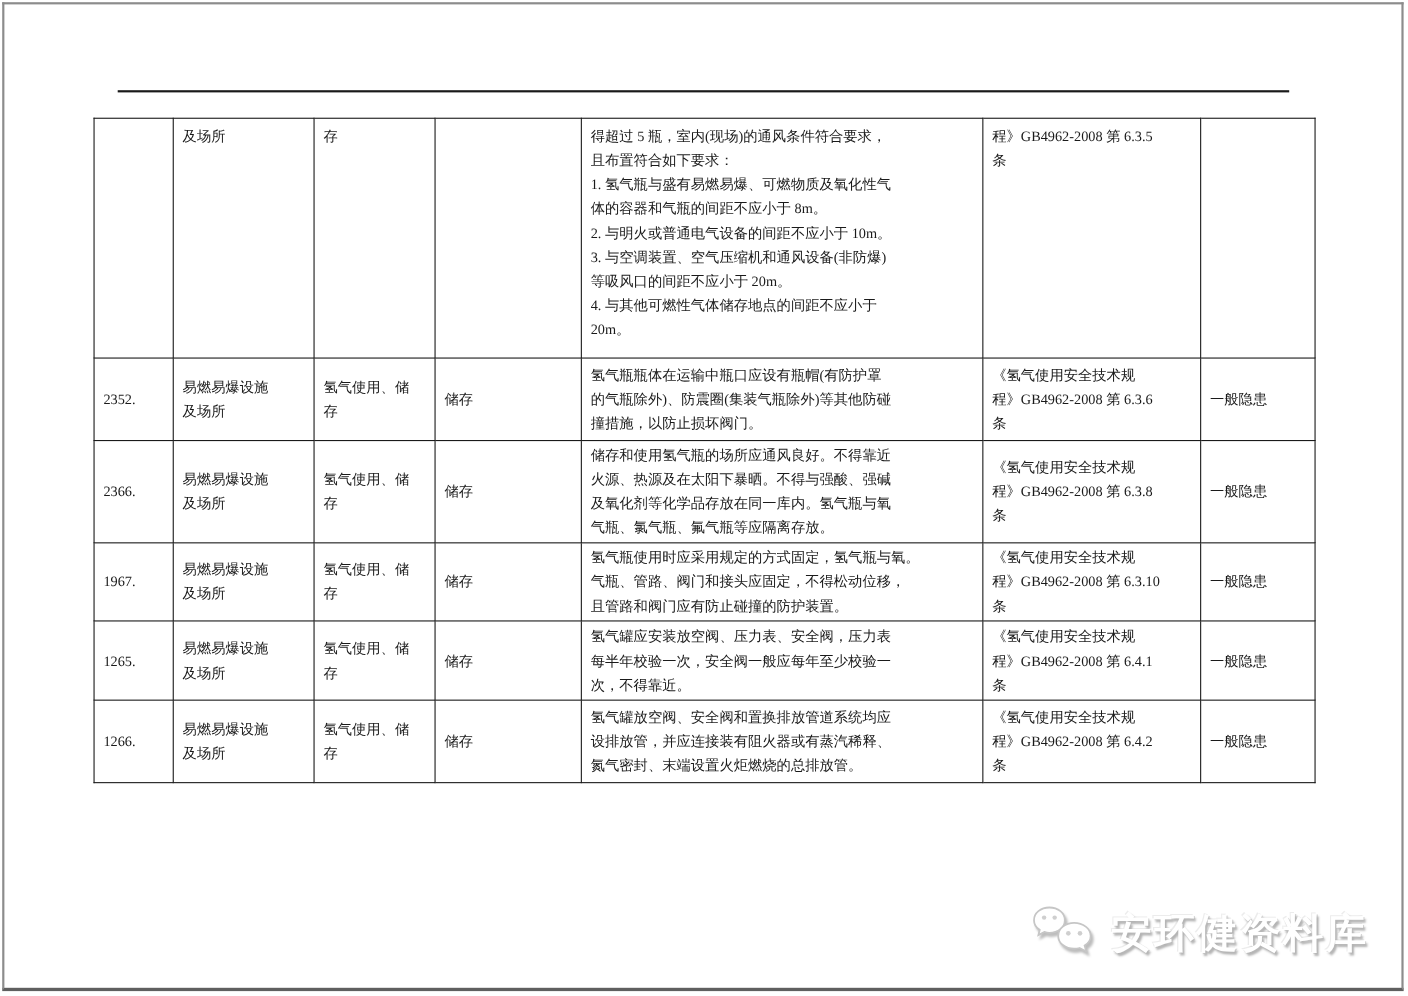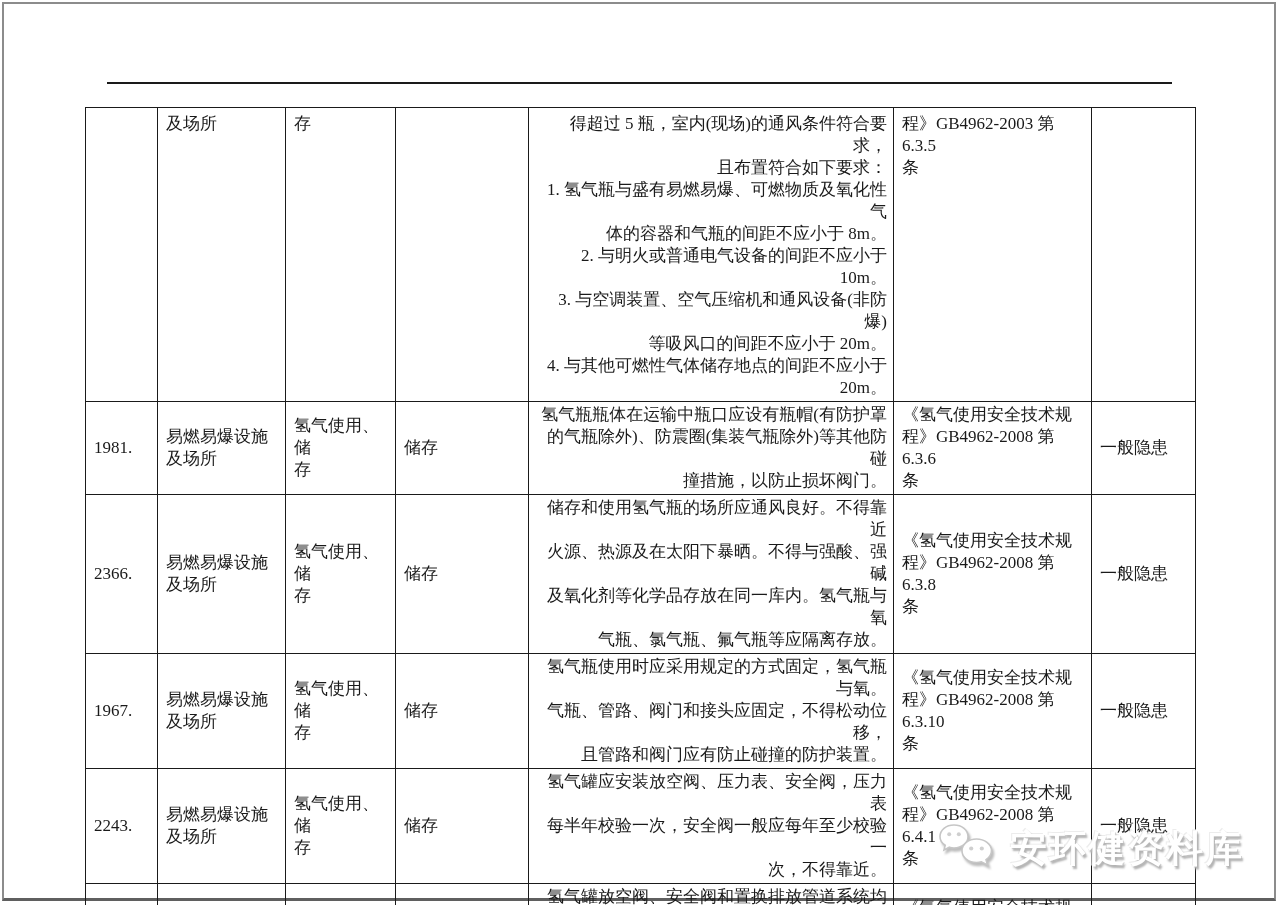--- a/index.html
+++ b/index.html
@@ -27,28 +27,28 @@
   }
   table.doc-table {
     position: absolute;
     left: 85px; top: 107px;
     width: 1110px;
     border-collapse: collapse;
     table-layout: fixed;
   }
   table.doc-table td {
     border: 1px solid #1a1a1a;
-    font-size: 17px;
+    font-size: 13px;
     line-height: 22px;
     vertical-align: middle;
     white-space: pre-line;
     padding: 2px 6px 2px 8px;
     overflow: hidden;
   }
-  td.col-desc { padding-left: 7px; padding-right: 4px; text-align: right; }
+  td.col-desc { padding-left: 7px; padding-right: 4px; }
   td.col-ref  { padding-left: 9px; }
   td.col-sev  { vertical-align: bottom; padding-bottom: 10px; }
   tr.row-partial td.col-cat,
   tr.row-partial td.col-sub,
   tr.row-partial td.col-desc,
   tr.row-partial td.col-ref { vertical-align: top; padding-top: 5px; }
   .watermark {
     position: absolute;
     right: 36px; top: 818px;
     height: 62px;
@@ -91,26 +91,26 @@
       <td class="col-stage"></td>
       <td class="col-desc">得超过 5 瓶，室内(现场)的通风条件符合要求，
 且布置符合如下要求：
 1.  氢气瓶与盛有易燃易爆、可燃物质及氧化性气
 体的容器和气瓶的间距不应小于 8m。
 2.  与明火或普通电气设备的间距不应小于 10m。
 3.  与空调装置、空气压缩机和通风设备(非防爆)
 等吸风口的间距不应小于 20m。
 4.  与其他可燃性气体储存地点的间距不应小于
 20m。</td>
-      <td class="col-ref">程》GB4962-2003 第 6.3.5
+      <td class="col-ref">程》GB4962-2008 第 6.3.5
 条</td>
       <td class="col-sev"></td>
     </tr>
     <tr style="height:75px">
-      <td class="col-no">1981.</td>
+      <td class="col-no">2352.</td>
       <td class="col-cat">易燃易爆设施
 及场所</td>
       <td class="col-sub">氢气使用、储
 存</td>
       <td class="col-stage">储存</td>
       <td class="col-desc">氢气瓶瓶体在运输中瓶口应设有瓶帽(有防护罩
 的气瓶除外)、防震圈(集装气瓶除外)等其他防碰
 撞措施，以防止损坏阀门。</td>
       <td class="col-ref">《氢气使用安全技术规
 程》GB4962-2008 第 6.3.6
@@ -142,21 +142,21 @@
       <td class="col-stage">储存</td>
       <td class="col-desc">氢气瓶使用时应采用规定的方式固定，氢气瓶与氧。
 气瓶、管路、阀门和接头应固定，不得松动位移，
 且管路和阀门应有防止碰撞的防护装置。</td>
       <td class="col-ref">《氢气使用安全技术规
 程》GB4962-2008 第 6.3.10
 条</td>
       <td class="col-sev">一般隐患</td>
     </tr>
     <tr style="height:72px">
-      <td class="col-no">2243.</td>
+      <td class="col-no">1265.</td>
       <td class="col-cat">易燃易爆设施
 及场所</td>
       <td class="col-sub">氢气使用、储
 存</td>
       <td class="col-stage">储存</td>
       <td class="col-desc">氢气罐应安装放空阀、压力表、安全阀，压力表
 每半年校验一次，安全阀一般应每年至少校验一
 次，不得靠近。</td>
       <td class="col-ref">《氢气使用安全技术规
 程》GB4962-2008 第 6.4.1

